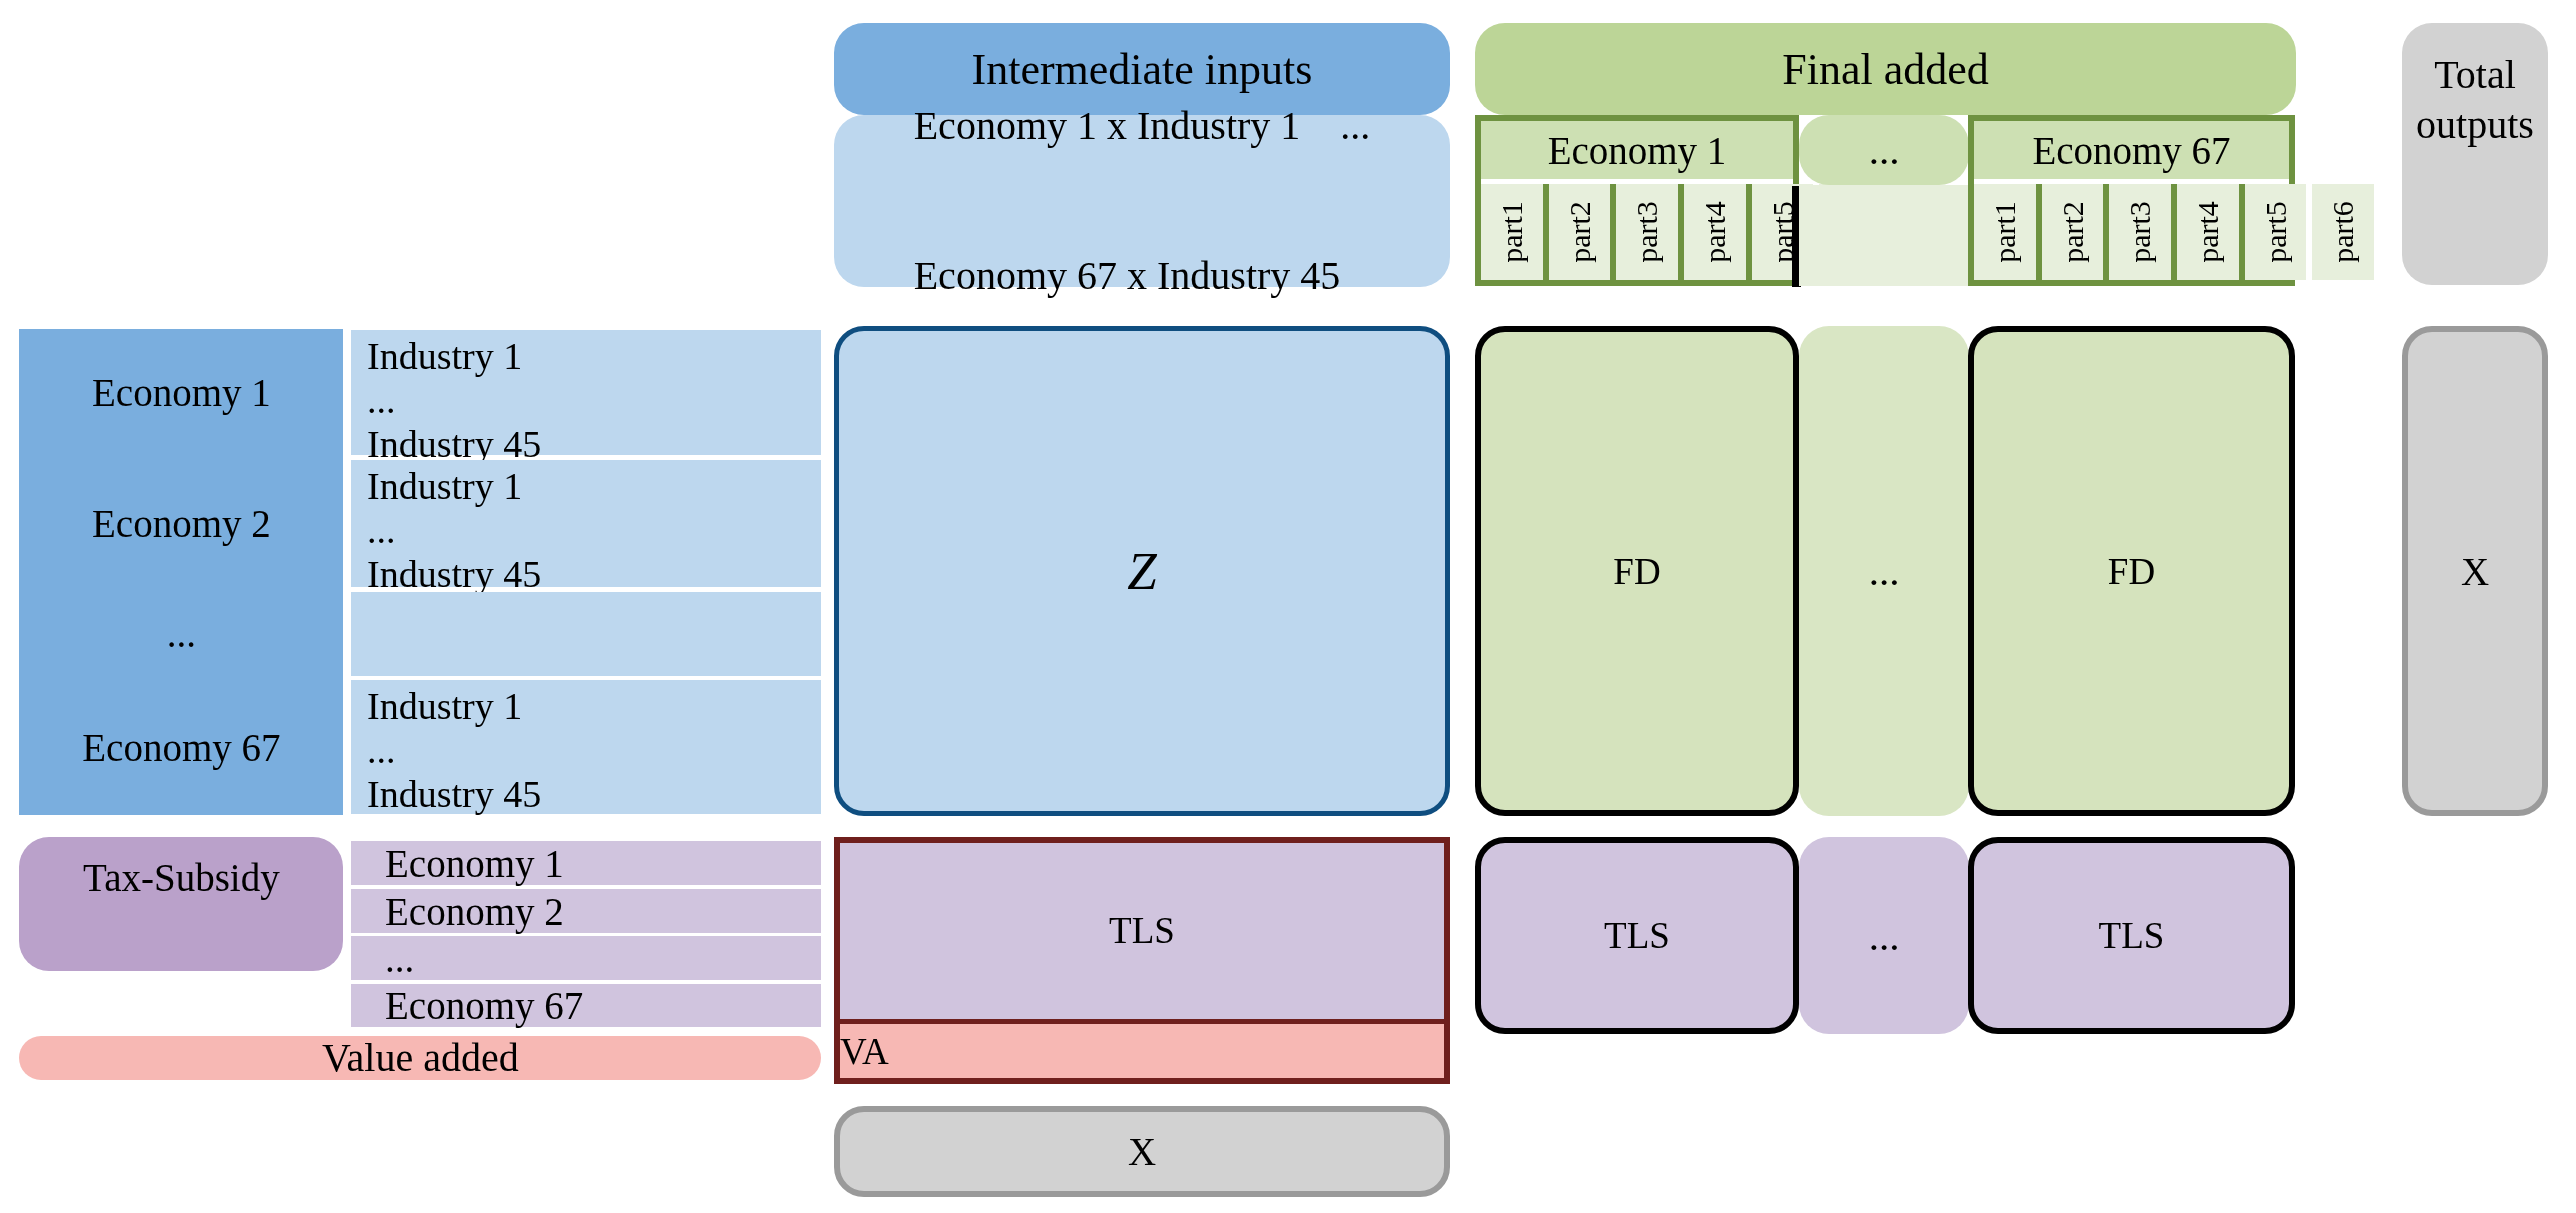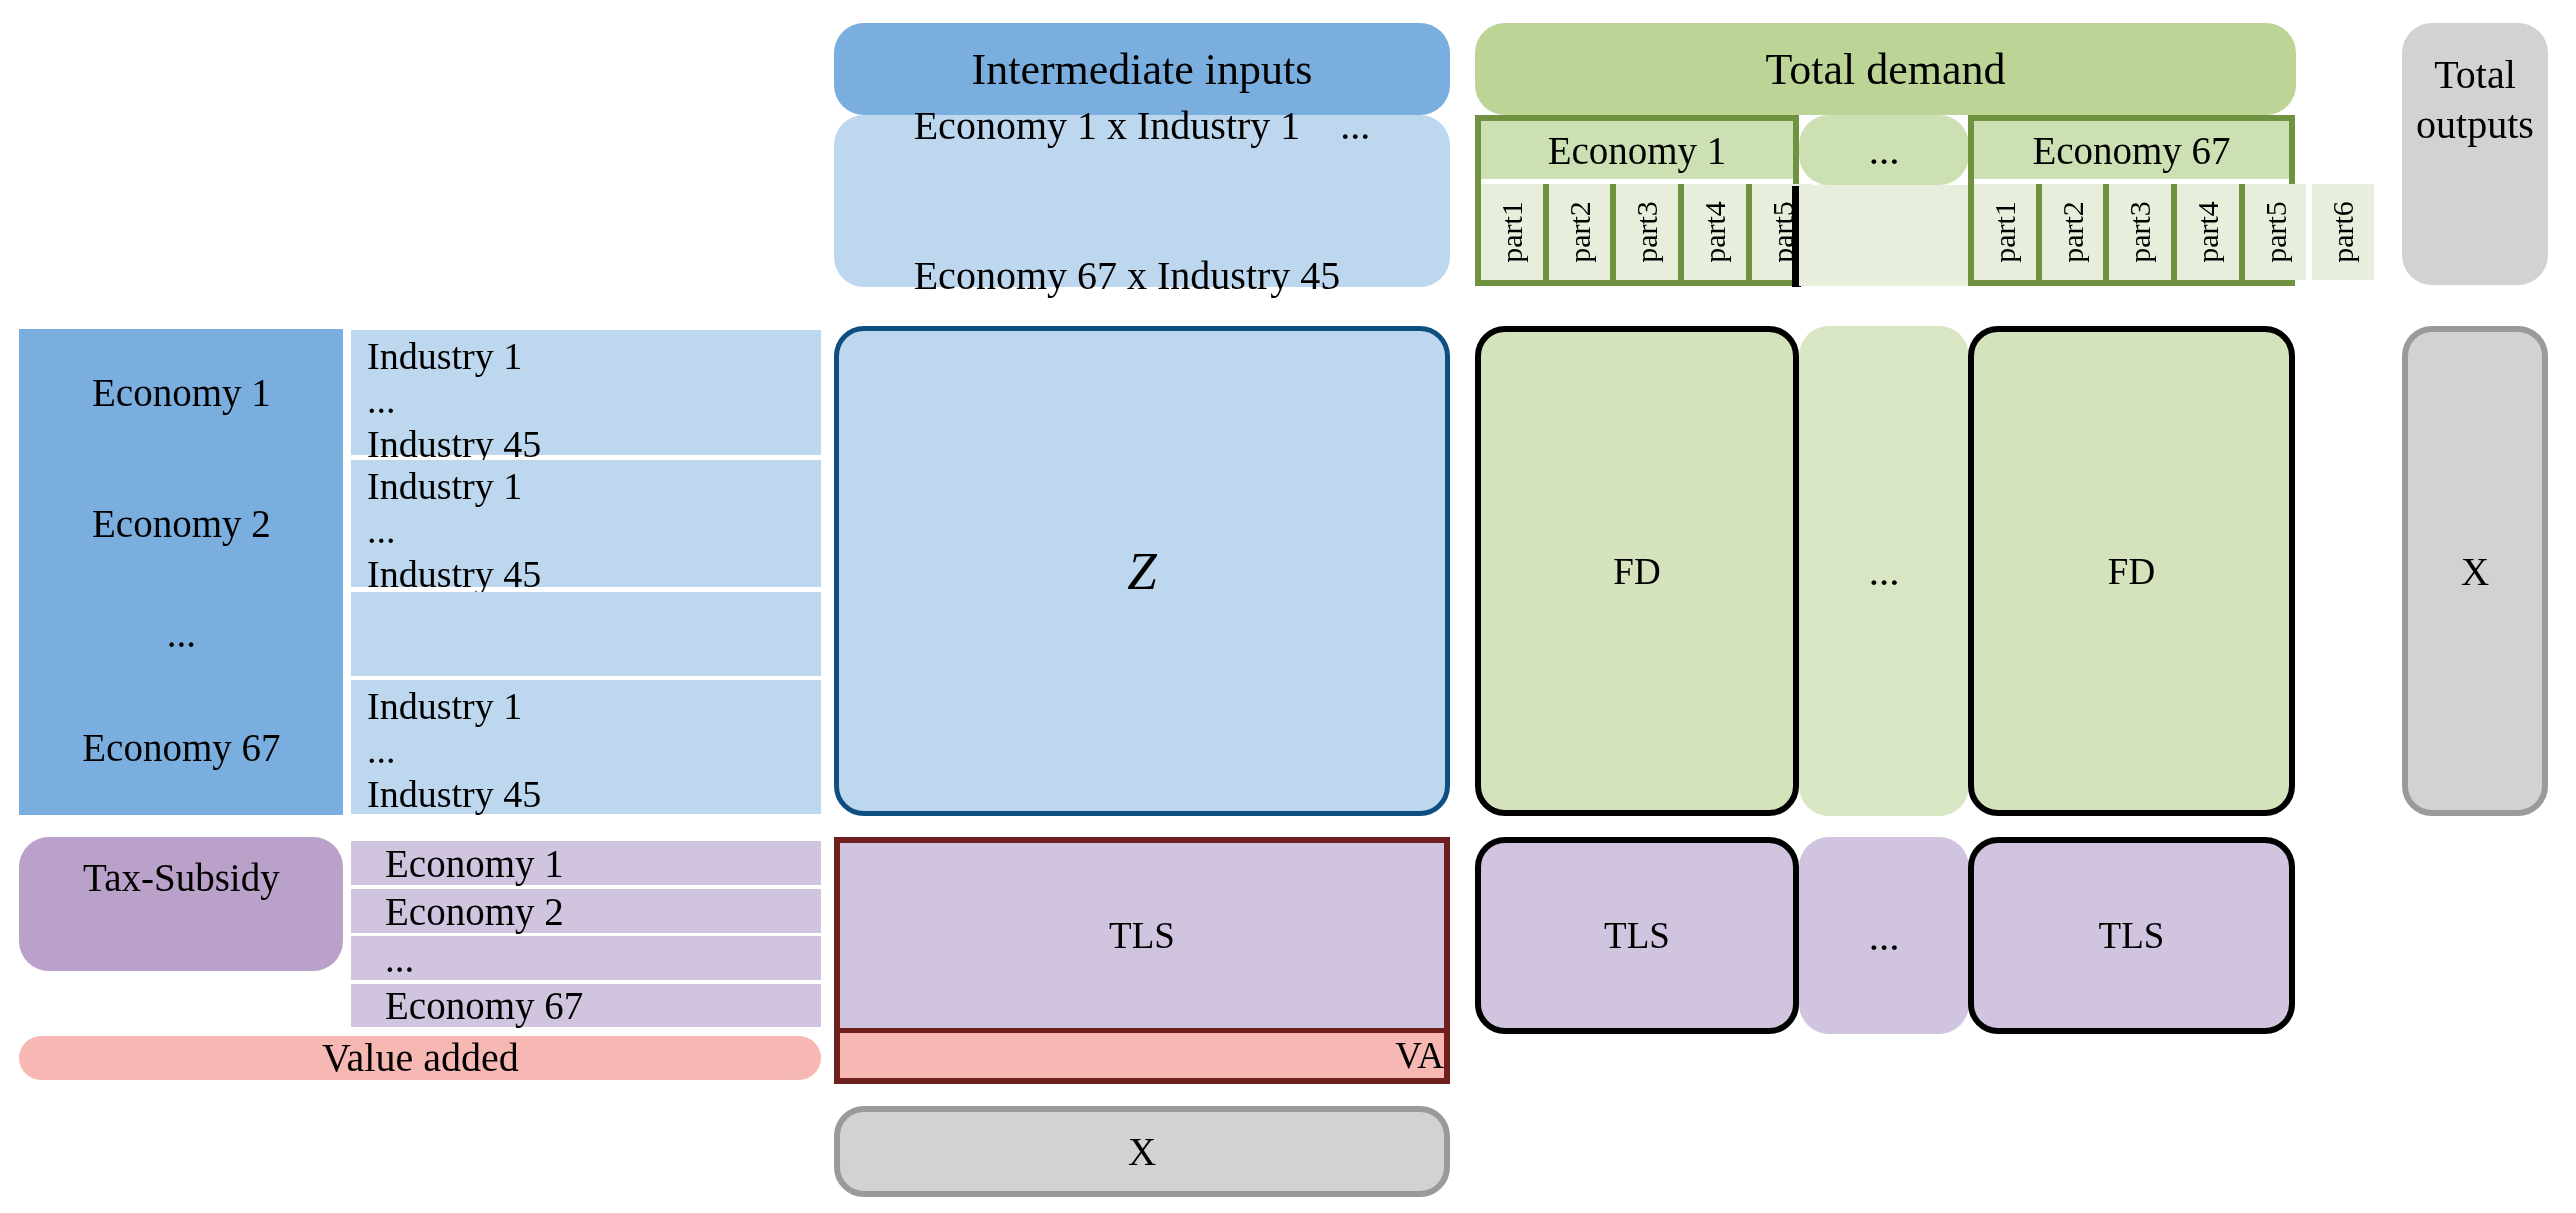--- a/index.html
+++ b/index.html
@@ -51,42 +51,42 @@
 
   
   .row-group{display:flex;flex-direction:column;justify-content:space-around;align-items:flex-start;
              padding:3.6px 0 3.6px 16px;font-size:38px;}
   .p-row{display:flex;align-items:center;padding-left:34px;font-size:39px;}
 
   
   .tls-center{display:flex;flex-direction:column;}
   .tls-area{flex:1;display:flex;align-items:center;justify-content:center;background:#d0c4de;}
   .tls-divider{height:5.5px;flex:none;background:#6f1f1d;}
-  .va-area{height:45px;flex:none;display:flex;align-items:center;justify-content:flex-end;background:#f7b8b4;}
+  .va-area{height:54px;flex:none;display:flex;align-items:center;justify-content:flex-start;background:#f7b8b4;}
 
   .top-pad{align-items:flex-start;}
 </style>
 </head>
 <body>
 
 <div class="canvas">
 
   <div class="abs blue-dark cc t-hdr" style="left:834px;top:23px;width:616px;height:92px;">
     <span>Intermediate inputs</span>
   </div>
 
   <div class="abs blue-light cc" style="left:834px;top:115px;width:616px;height:172px;">
     <div class="pre t-sub">
       <div>Economy 1 x Industry 1    ...</div>
       <div>Economy 67 x Industry 45</div>
     </div>
   </div>
 
   <div class="abs green-band cc t-hdr" style="left:1475px;top:23px;width:821px;height:92px;">
-    <span>Total demand</span>
+    <span>Final added</span>
   </div>
 
   <div class="abs fd-group" style="left:1475px;top:115px;width:324px;height:171px;">
     <div class="fd-group-hdr t-lbl">
       <span>Economy 1</span>
     </div>
     <div class="fd-gap"></div>
     <div class="fd-parts">
       <div class="part-cell t-part">
           <span>part1</span>

